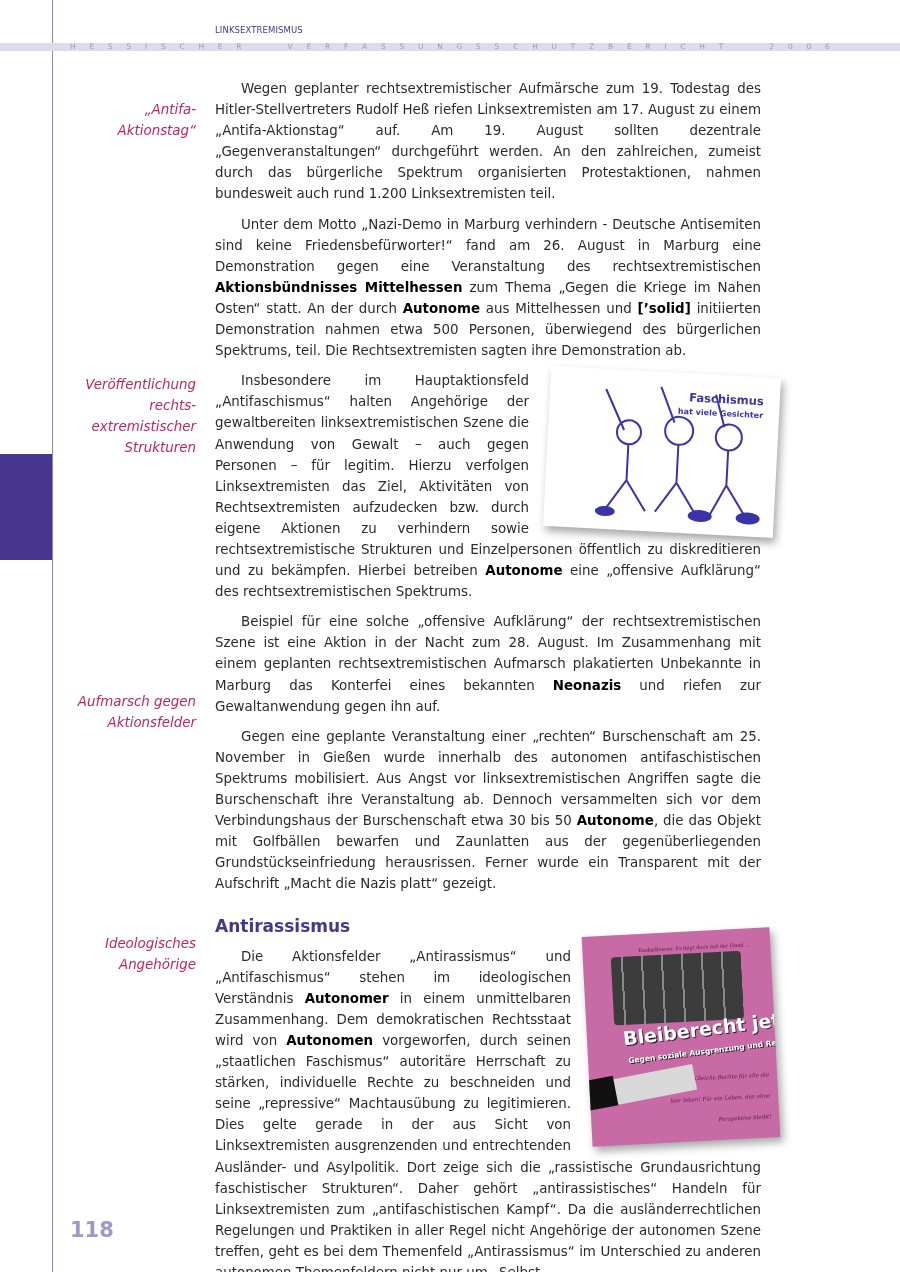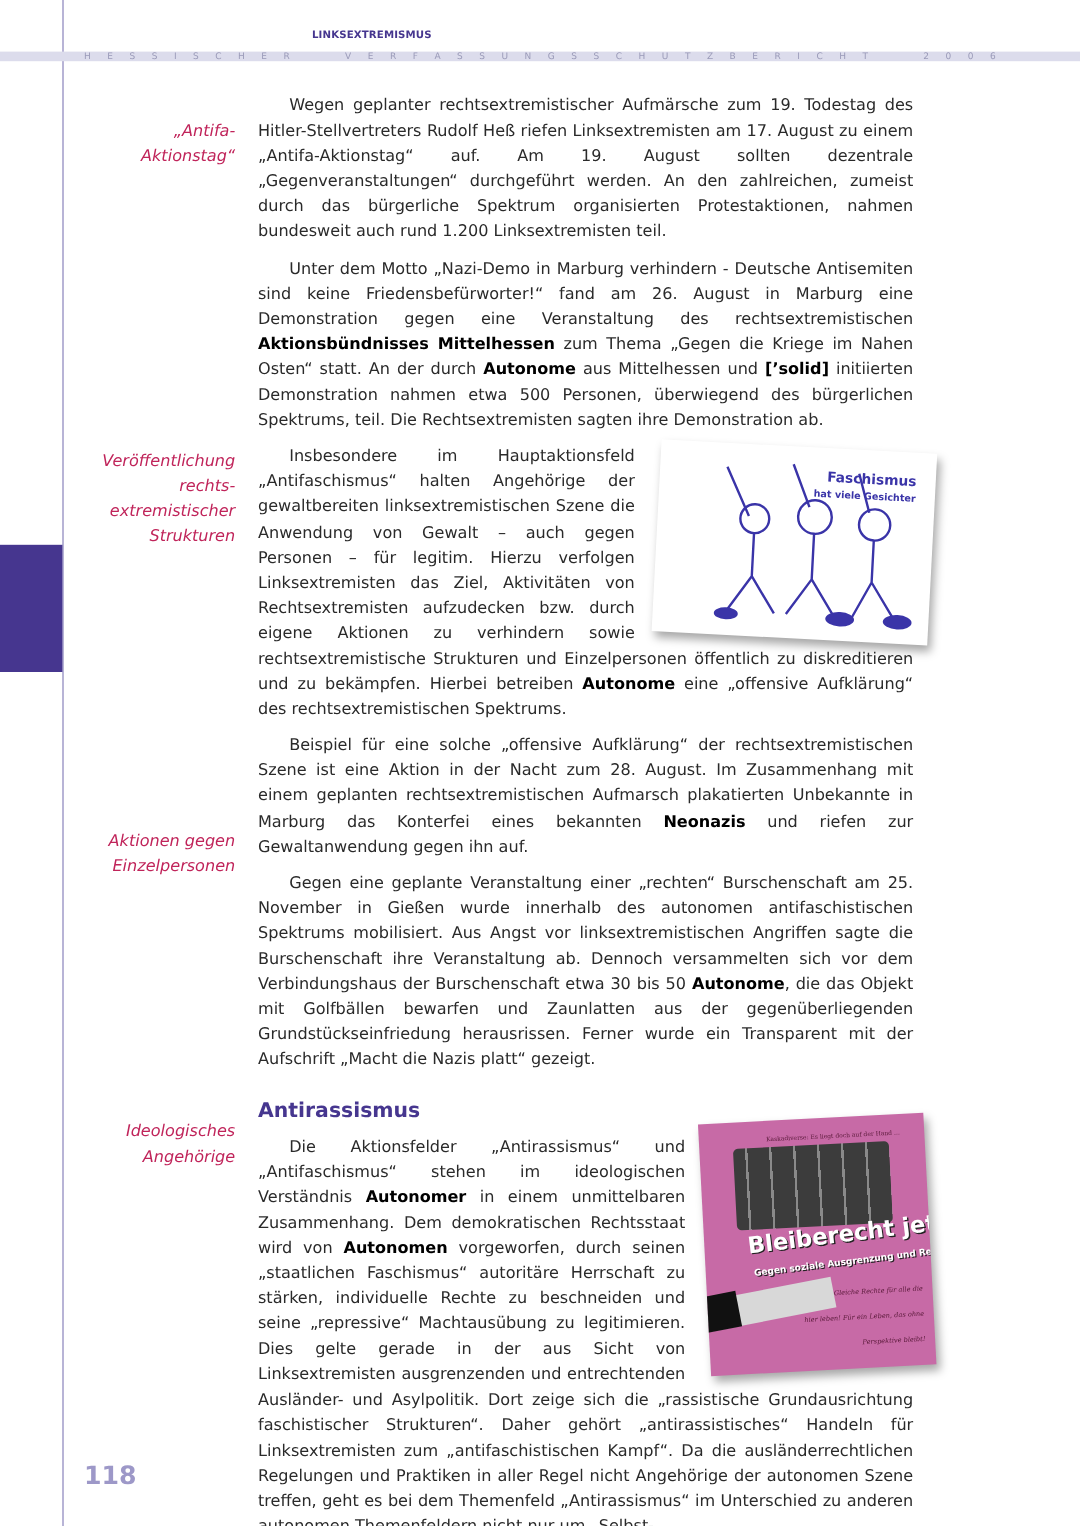--- a/index.html
+++ b/index.html
@@ -1,21 +1,21 @@
 <!DOCTYPE html>
 <html><head>
 <meta charset="utf-8">
 <style>
   html, body { margin:0; padding:0; background:#fff; }
   body { width:900px; height:1272px; position:relative; overflow:hidden;
          font-family:"DejaVu Sans", sans-serif; color:#2a2a2a; }
   .vline { position:absolute; left:52px; top:0; width:1px; height:1272px; background:#8a84bb; }
   .tab { position:absolute; left:0; top:454px; width:52px; height:106px; background:#46368f; }
-  .section-label { position:absolute; left:215px; top:25px; font-size:8.5px; font-weight:bold;
-                   color:#46368f; letter-spacing:0.1px;margin-left:45px; }
+  .section-label { position:absolute; left:215px; top:25px; font-size:8.5px; font-weight:normal;
+                   color:#46368f; letter-spacing:0.1px; }
   .header-bar { position:absolute; left:0; top:43px; width:900px; height:8px; background:#dcdcec; }
   .header-text { position:absolute; left:70px; top:43px; width:760px; height:8px; font-size:7.5px; line-height:8px;
                  color:#9a9ab8; display:flex; justify-content:space-between; }
   .header-text span { letter-spacing:0; }
   .page-number { position:absolute; left:70px; top:1218px; font-size:21px; font-weight:bold; color:#9d98c8; }
   .body { position:absolute; left:215px; top:78px; width:546px; font-size:13.4px; line-height:21.1px; text-align:justify; hyphens:manual; }
   .body p { margin:0 0 9px 0; text-indent:26px; }
   .body b.hl { color:#000000; font-weight:bold; }
   .margin-note { position:absolute; right:704px; text-align:right; font-style:italic; font-size:13.4px; line-height:21.1px; color:#c0245a; }
   .h2 { font-size:17px; font-weight:bold; color:#46368f; margin:22px 0 8px 0; text-indent:0; }
@@ -94,22 +94,22 @@
   <div>„Antifa-</div>
   <div>Aktionstag“</div>
 </div>
 <div class="margin-note" style="top:374px">
   <div>Veröffentlichung</div>
   <div>rechts-</div>
   <div>extremistischer</div>
   <div>Strukturen</div>
 </div>
 <div class="margin-note" style="top:691px">
-  <div>Aktionen gegen</div>
-  <div>Einzelpersonen</div>
+  <div>Aufmarsch gegen</div>
+  <div>Aktionsfelder</div>
 </div>
 <div class="margin-note" style="top:933px">
   <div>Ideologisches</div>
   <div>Angehörige</div>
 </div>
 
 <div class="body">
   <p><span>Wegen geplanter rechtsextremistischer Aufmärsche zum 19. Todestag des Hitler-Stellvertreters Rudolf Heß riefen Linksextremisten am 17. August zu einem „Antifa-Aktionstag“ auf. Am 19. August sollten dezentrale „Gegenveranstaltungen“ durchgeführt werden. An den zahlreichen, zumeist durch das bürgerliche Spektrum organisierten Protestaktionen, nahmen bundesweit auch rund 1.200 Linksextremisten teil.</span></p>
   <p>
     <span>Unter dem Motto „Nazi-Demo in Marburg verhindern - Deutsche Antisemiten sind keine Friedensbefürworter!“ fand am 26. August in Marburg eine Demonstration gegen eine Veranstaltung des rechtsextremistischen </span><b class="hl">Aktionsbündnisses Mittelhessen</b><span> zum Thema „Gegen die Kriege im Nahen Osten“ statt. An der durch </span><b class="hl">Autonome</b><span> aus Mittelhessen und </span><b class="hl">[’solid]</b><span> initiierten Demonstration nahmen etwa 500 Personen, überwiegend des bürgerlichen Spektrums, teil. Die Rechtsextremisten sagten ihre Demonstration ab.</span>

